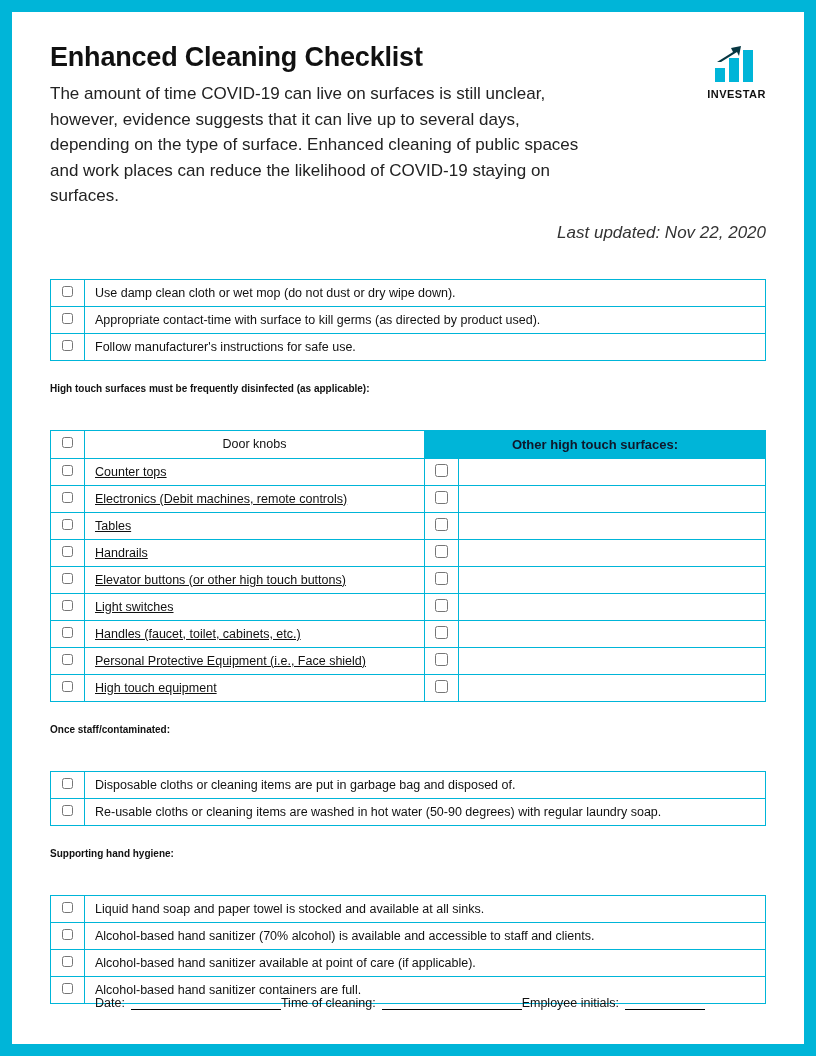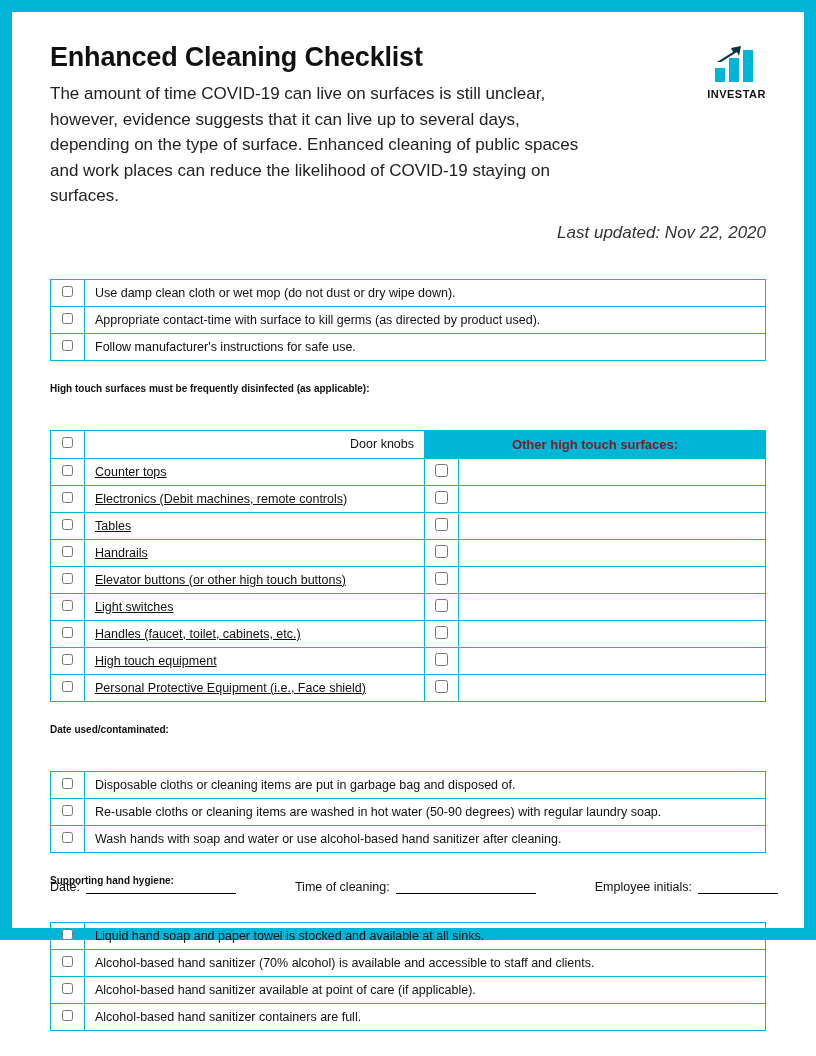--- a/index.html
+++ b/index.html
@@ -4,21 +4,21 @@
 <style>
   * { box-sizing: border-box; margin: 0; padding: 0; }
   html, body { width: 816px; height: 1056px; }
   body {
     font-family: "Segoe UI", "Helvetica Neue", Arial, sans-serif;
     color: #111;
     background: #fff;
   }
   .page {
     width: 816px;
-    height: 940px;
+    height: 1056px;
     border: 12px solid #00b5d8;
     padding: 30px 38px 28px 38px;
     position: relative;
   }
   .header { position: relative; }
   .title {
     font-size: 27px;
     font-weight: 800;
     letter-spacing: -0.2px;
     margin-bottom: 8px;
@@ -77,44 +77,44 @@
   }
   td.cb input, th.cb input {
     width: 11px;
     height: 11px;
     margin: 0;
   }
   .two-col td.txt-left { width: 340px; text-decoration: underline; }
   .two-col td.cb2 { width: 34px; text-align: center; padding: 4px 0; }
   .two-col th.other-header {
     background: #00b5d8;
-    color: #7f1d1d;
+    color: #0f172a;
     font-weight: 700;
     font-size: 13px;
     text-align: center;
     border: 1px solid #00b5d8;
   }
   .two-col th.cb {
     width: 34px;
     text-align: center;
     padding: 4px 0;
     font-weight: normal;
   }
   .two-col th.txt-left {
     width: 340px;
     font-weight: normal;
-    text-align: right;
+    text-align: center;
   }
   .footer {
     position: absolute;
     bottom: 34px;
     left: 38px;
-    right: 26px;
+    right: 54px;
     display: flex;
-    justify-content: space-between;
+    justify-content: center;
     font-size: 12.5px;
   }
   .footer .field { display: flex; align-items: flex-end; gap: 6px; }
   .footer .line {
     display: inline-block;
     border-bottom: 1px solid #000;
     height: 12px;
   }
   .footer .line.w150 { width: 150px; }
   .footer .line.w140 { width: 140px; }
@@ -205,47 +205,43 @@
       <td></td>
     </tr>
     <tr>
       <td class="cb"><input type="checkbox" style=""></td>
       <td class="txt-left">Handles (faucet, toilet, cabinets, etc.)</td>
       <td class="cb2"><input type="checkbox" style=""></td>
       <td></td>
     </tr>
     <tr>
       <td class="cb"><input type="checkbox" style=""></td>
+      <td class="txt-left">Personal Protective Equipment (i.e., Face shield)</td>
+      <td class="cb2"><input type="checkbox" style=""></td>
+      <td></td>
+    </tr>
+    <tr>
+      <td class="cb"><input type="checkbox" style=""></td>
       <td class="txt-left">High touch equipment</td>
       <td class="cb2"><input type="checkbox" style=""></td>
       <td></td>
     </tr>
-    <tr>
-      <td class="cb"><input type="checkbox" style=""></td>
-      <td class="txt-left">Personal Protective Equipment (i.e., Face shield)</td>
-      <td class="cb2"><input type="checkbox" style=""></td>
-      <td></td>
-    </tr>
-  </tbody>
-    </table>
-
-  <h2 class="section-title">Date used/contaminated:</h2>
+  </tbody>
+    </table>
+
+  <h2 class="section-title">Once staff/contaminated:</h2>
   <table class="checklist">
     <tbody>
         <tr>
       <td class="cb"><input type="checkbox" style=""></td>
       <td>Disposable cloths or cleaning items are put in garbage bag and disposed of.</td>
     </tr>
     <tr>
       <td class="cb"><input type="checkbox" style=""></td>
       <td>Re-usable cloths or cleaning items are washed in hot water (50-90 degrees) with regular laundry soap.</td>
-    </tr>
-    <tr>
-      <td class="cb"><input type="checkbox" style=""></td>
-      <td>Wash hands with soap and water or use alcohol-based hand sanitizer after cleaning.</td>
     </tr>
   </tbody>
     </table>
 
   <h2 class="section-title">Supporting hand hygiene:</h2>
   <table class="checklist">
     <tbody>
         <tr>
       <td class="cb"><input type="checkbox" style=""></td>
       <td>Liquid hand soap and paper towel is stocked and available at all sinks.</td>

